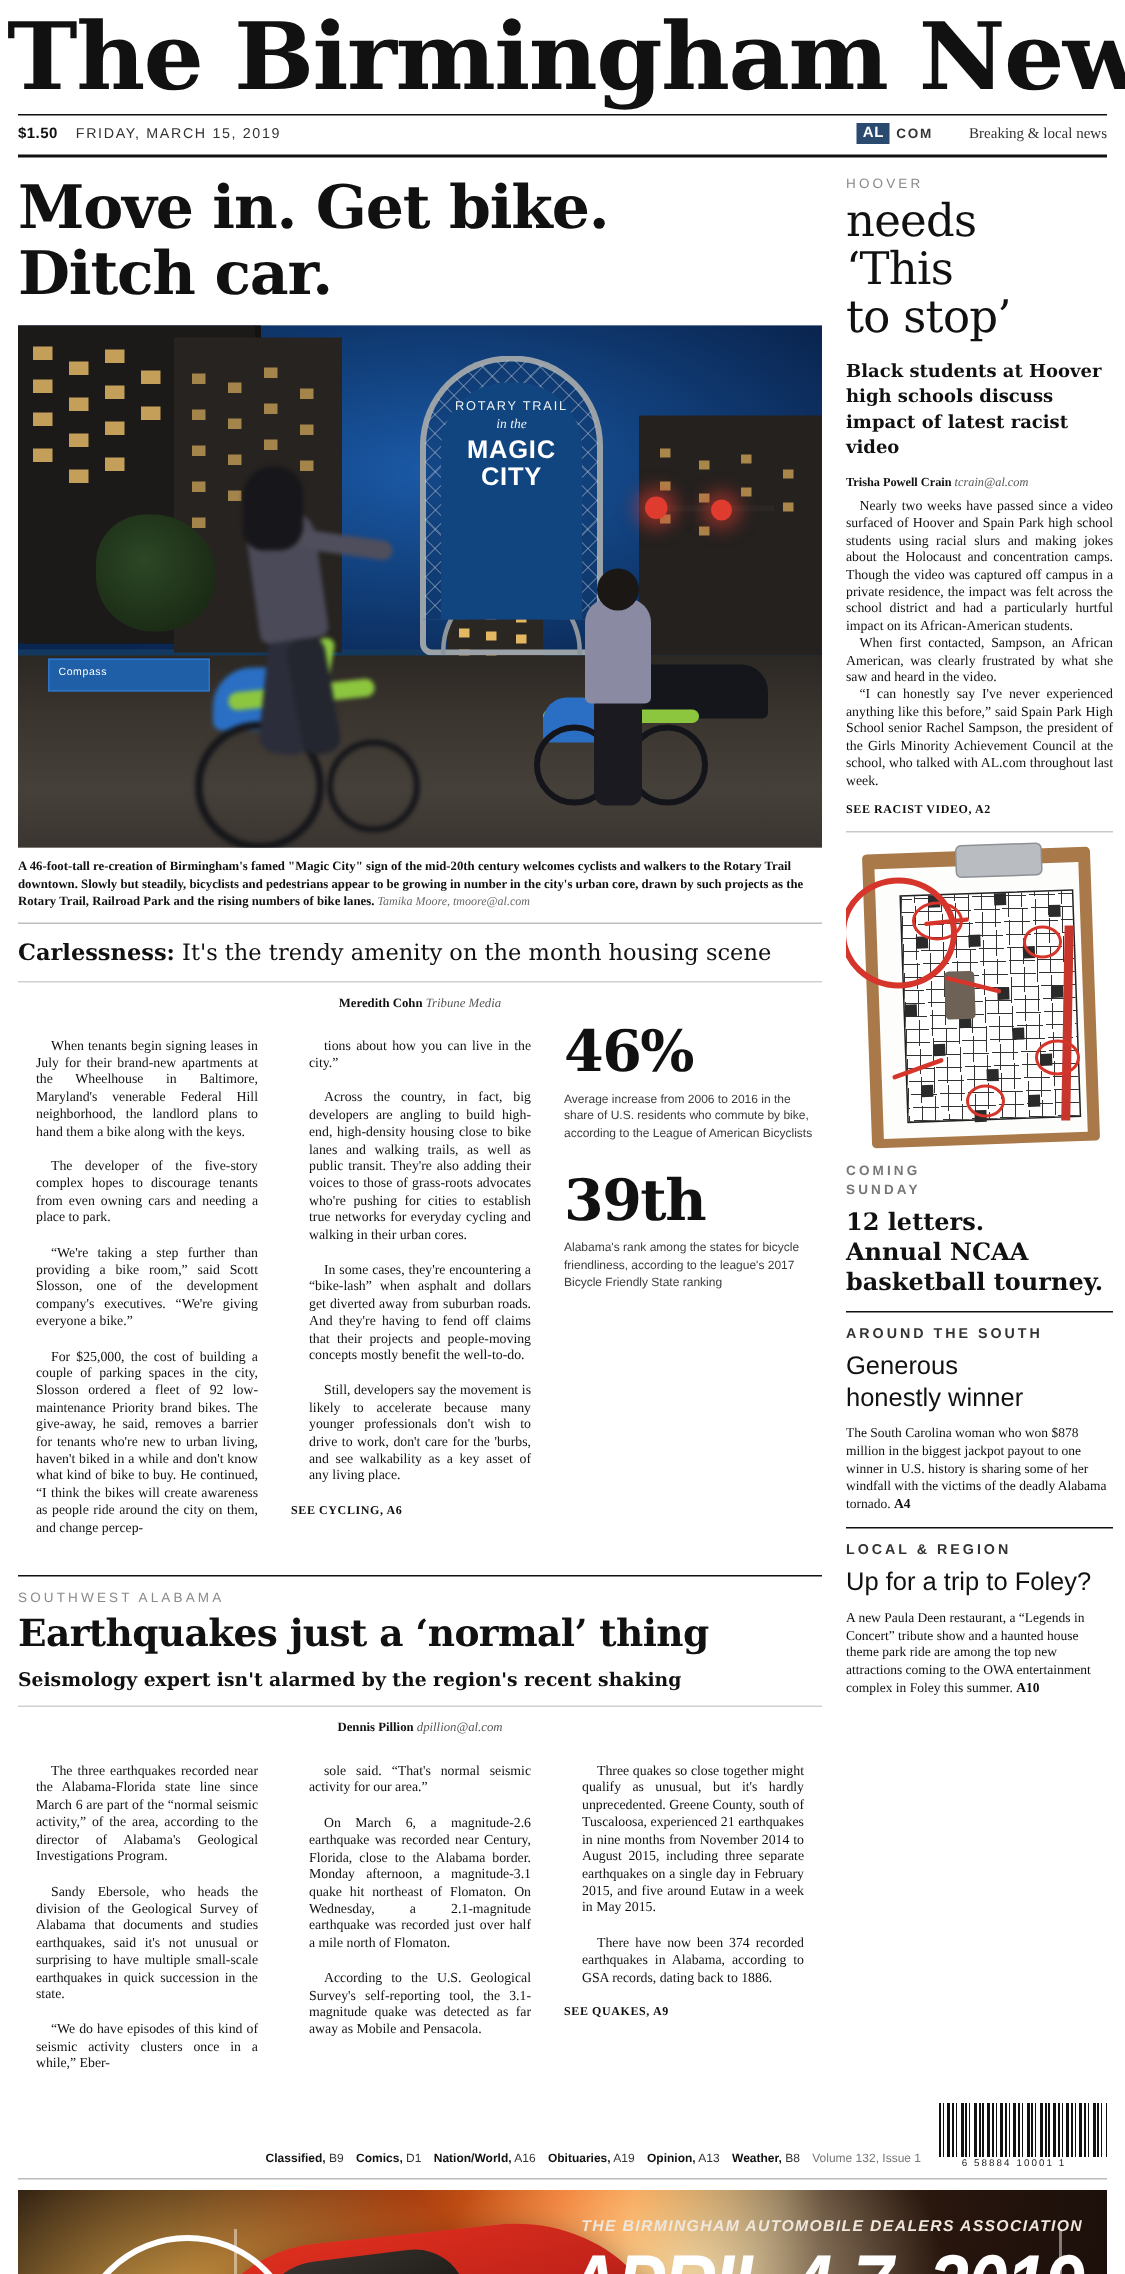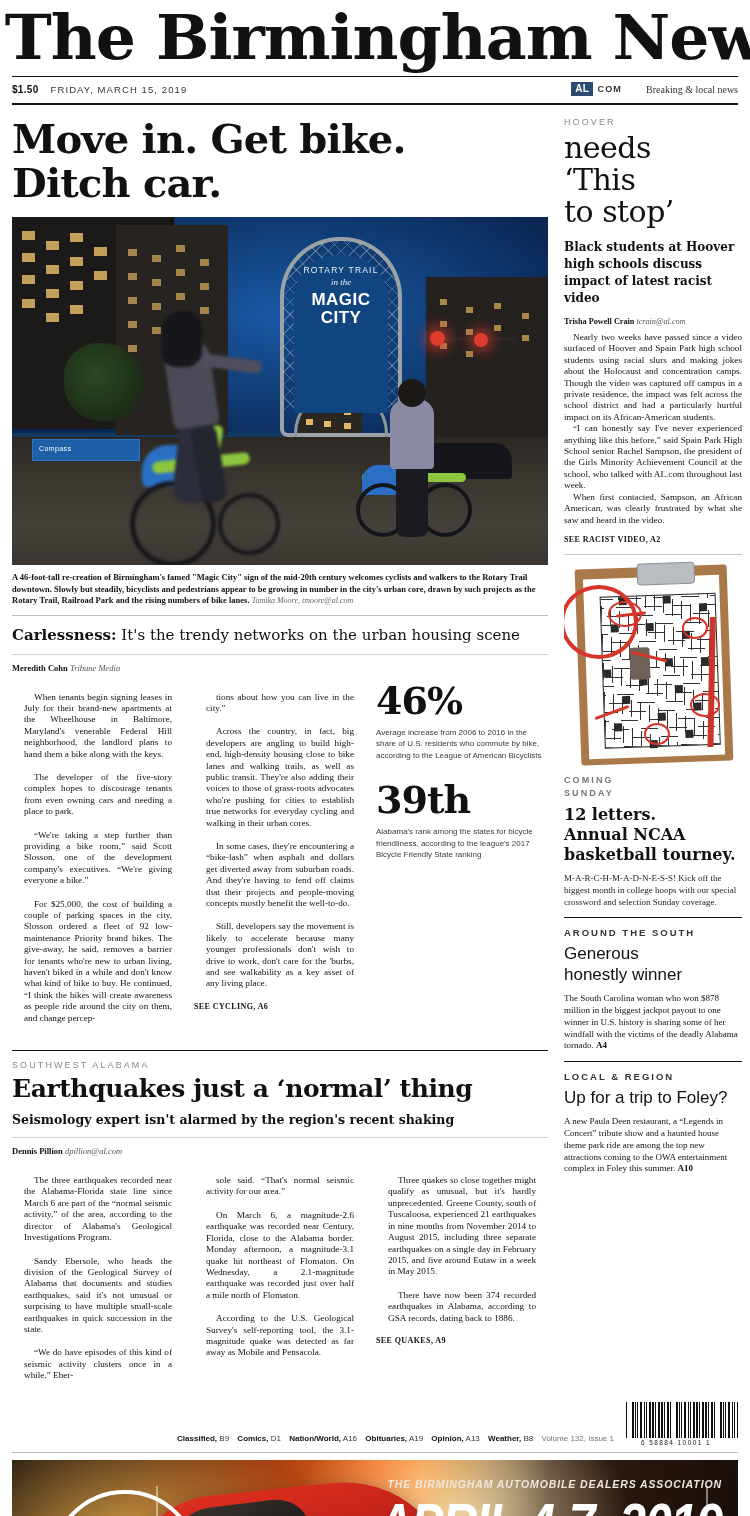--- a/index.html
+++ b/index.html
@@ -240,20 +240,21 @@
     margin-top: 9px;
   }
   .sub-hed b { font-weight: 700; }
   .sub-hed span { font-weight: 400; }
   .hr-thin2 { height:1px; background:#d0d0d0; margin:9px 0 0 0; width:536px;}
 
   .byline {
     font-family: "Liberation Serif", serif;
     font-size: 8.5px;
     margin-top: 8px;
+    text-align: center;
   }
   .byline b { font-weight:700; }
   .byline i { color:#555; }
 
   
   .cols3 { display:flex; margin-top:7px; width: 536px; }
   .col { width: 172px; }
   .colgap { width: 10px; }
   .col p {
     font-family: "Liberation Serif", serif;
@@ -655,21 +656,21 @@
       </div>
 
       <div class="caption">
         <span>A 46-foot-tall re-creation of Birmingham's famed "Magic City" sign of the mid-20th century welcomes cyclists and walkers to the Rotary Trail downtown. Slowly but steadily, bicyclists and pedestrians appear to be growing in number in the city's urban core, drawn by such projects as the Rotary Trail, Railroad Park and the rising numbers of bike lanes.</span>
         <span class="credit">Tamika Moore, tmoore@al.com</span>
       </div>
 
       <div class="hr-thin"></div>
 
       <div class="sub-hed">
-        <b>Carlessness:</b><span> It's the trendy networks on the urban housing scene</span>
+        <b>Carlessness:</b><span> It's the trendy amenity on the month housing scene</span>
       </div>
 
       <div class="hr-thin2"></div>
 
       <div class="byline">
         <b>Meredith Cohn</b>
         <i>Tribune Media</i>
       </div>
 
       <div class="cols3">
@@ -737,22 +738,22 @@
         <div>‘This</div>
         <div>to stop’</div>
       </div>
       <div class="r-deck">Black students at Hoover high schools discuss impact of latest racist video</div>
       <div class="r-byline">
         <b>Trisha Powell Crain</b>
         <i>tcrain@al.com</i>
       </div>
       <div class="r-body" style="margin-top:6px">
         <p>Nearly two weeks have passed since a video surfaced of Hoover and Spain Park high school students using racial slurs and making jokes about the Holocaust and concentration camps. Though the video was captured off campus in a private residence, the impact was felt across the school district and had a particularly hurtful impact on its African-American students.</p>
+        <p>When first contacted, Sampson, an African American, was clearly frustrated by what she saw and heard in the video.</p>
         <p>“I can honestly say I've never experienced anything like this before,” said Spain Park High School senior Rachel Sampson, the president of the Girls Minority Achievement Council at the school, who talked with AL.com throughout last week.</p>
-        <p>When first contacted, Sampson, an African American, was clearly frustrated by what she saw and heard in the video.</p>
       </div>
       <div class="r-see">SEE RACIST VIDEO, A2</div>
       <div class="r-rule-soft"></div>
 
       <div class="cw-photo">
         <div class="cw-board">
           <div class="cw-paper">
             <div class="cw-grid">
               <span class="cw-blk" style="left:18px;top:0px"></span>
               <span class="cw-blk" style="left:62px;top:0px"></span>
@@ -790,23 +791,20 @@
 
       <div class="cs-kicker">
         <div>COMING</div>
         <div>SUNDAY</div>
       </div>
       <div class="cs-hed">
         <div>12 letters.</div>
         <div>Annual NCAA</div>
         <div>basketball tourney.</div>
       </div>
-      <div class="cs-body">
-        <span>M-A-R-C-H-M-A-D-N-E-S-S!</span><span> Kick off the biggest month in college hoops with our special crossword and selection Sunday coverage.</span>
-      </div>
 
       <div class="r-rule"></div>
       <div class="ats-kicker">AROUND THE SOUTH</div>
       <div class="ats-hed">
         <div>Generous</div>
         <div>honestly winner</div>
       </div>
       <div class="ats-body">
         <span>The South Carolina woman who won $878 million in the biggest jackpot payout to one winner in U.S. history is sharing some of her windfall with the victims of the deadly Alabama tornado.</span>
         <b>A4</b>

